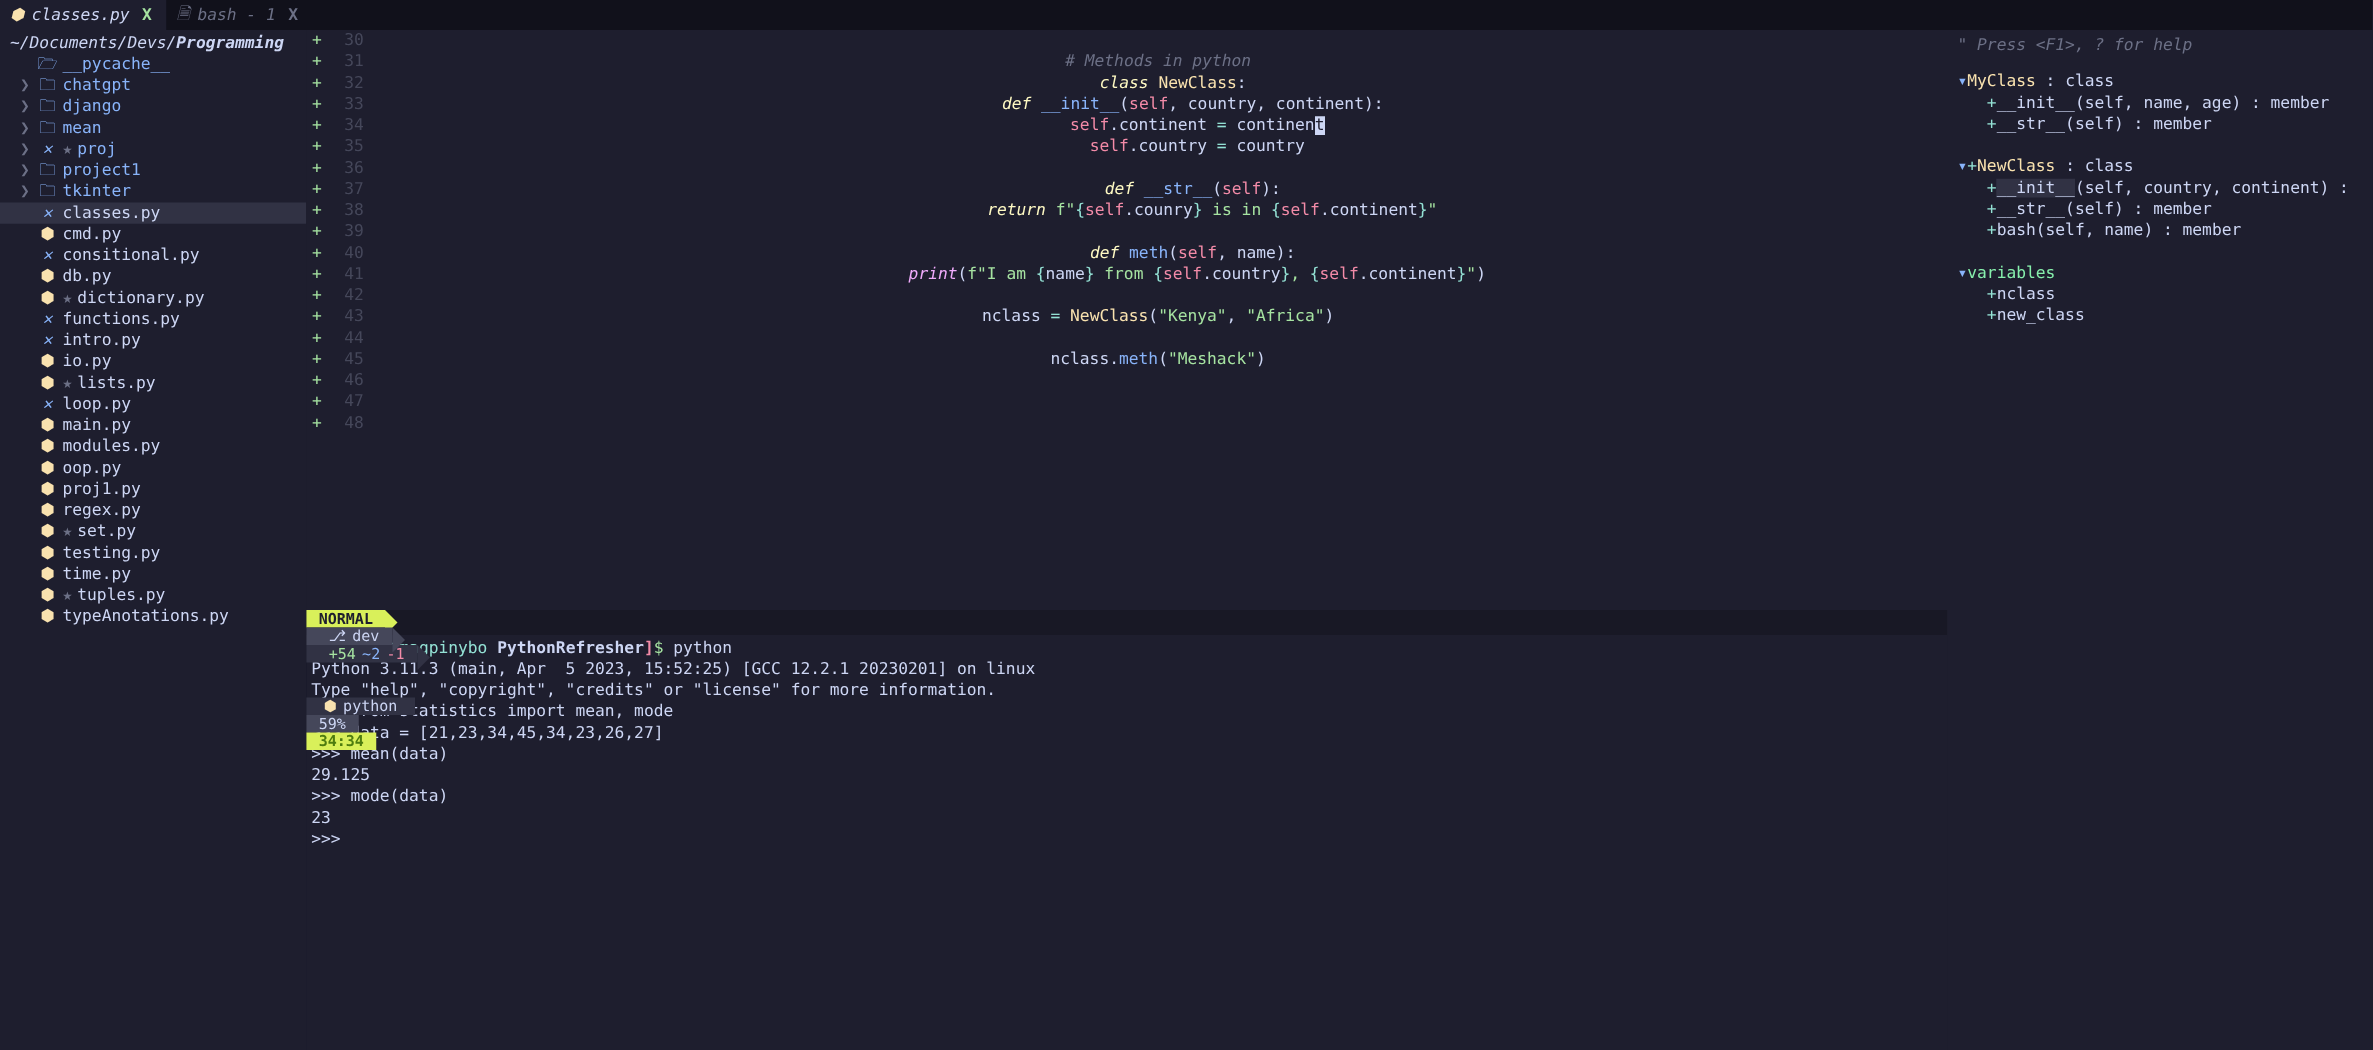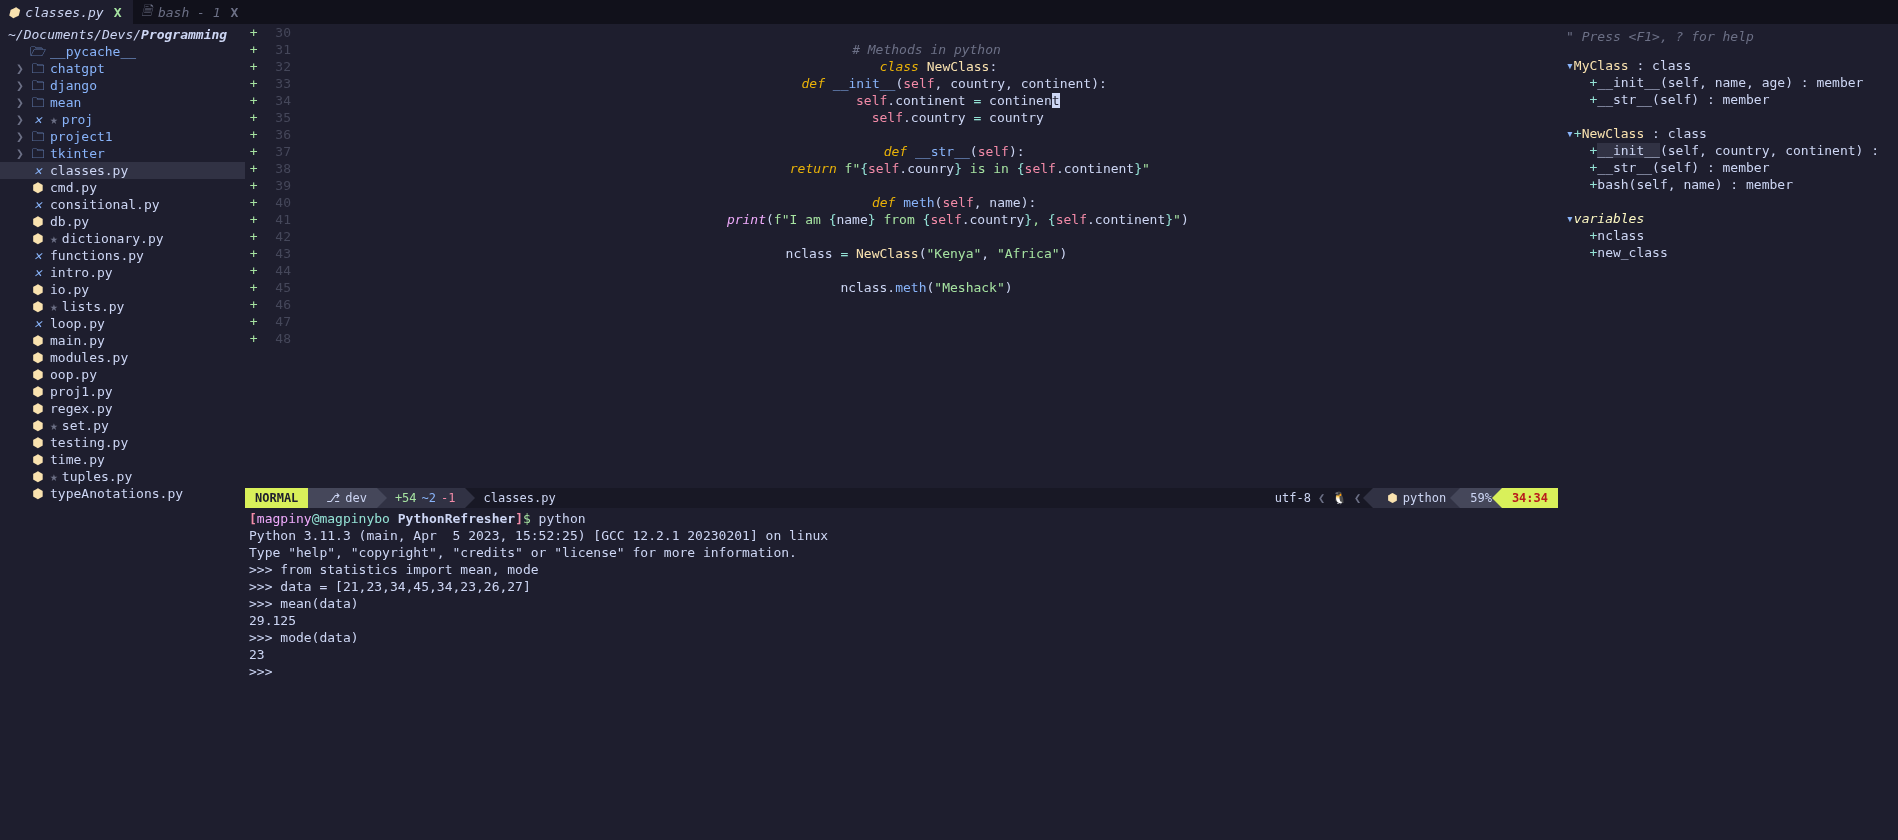--- a/index.html
+++ b/index.html
@@ -94,50 +94,51 @@
 }
 .gutter-line { line-height: 17px; white-space: pre;}
 .gitsign { color: #a6e3a1; padding-right: 10px;}
 .code {
   flex: 1;
   line-height: 17px;
   white-space: pre;
   text-align: center;
 }
 .c-comment { color: #6c7086; font-style: italic;}
-.c-keyword { color: #eab308; font-style: italic; margin-left: 24px;}
+.c-keyword { color: #fef9c3; font-style: italic; margin-left: 24px;}
 .c-class { color: #f9e2af; }
 .c-func { color: #89b4fa; }
 .c-self { color: #f38ba8; }
 .c-string { color: #a6e3a1; }
 .c-op { color: #94e2d5; }
 .c-builtin { color: #f0abfc; font-style: italic;}
 .cursor-block { background: #cdd6f4; color: #1e1e2e;}
 .statusline {
   display: flex;
   align-items: flex-start;
   height: 20px;
   background: #181825;
   font-size: 12px;
+  flex-direction: column;
 }
 .sl-seg { padding: 0 10px; height: 100%; display: flex; align-items: center; gap: 5px;}
 .sl-mode { background: #d9f05a; color: #1e1e2e; font-weight: bold; position: relative;}
 .sl-mode::after { content:''; position:absolute; right:-10px; top:0; border-top:10px solid transparent; border-bottom:10px solid transparent; border-left:10px solid #d9f05a;}
 .sl-branch { background: #45475a; color: #cdd6f4; padding-left: 18px; position:relative;}
 .sl-branch::after { content:''; position:absolute; right:-10px; top:0; border-top:10px solid transparent; border-bottom:10px solid transparent; border-left:10px solid #45475a; z-index:2;}
 .sl-diff { background: #313244; color: #cdd6f4; padding-left:18px; position:relative;}
 .sl-diff::after { content:''; position:absolute; right:-10px; top:0; border-top:10px solid transparent; border-bottom:10px solid transparent; border-left:10px solid #313244;}
 .sl-file { background: #181825; color: #cdd6f4; padding-left:18px;}
 .sl-spacer { flex:1; background:#181825;}
 .sl-enc { background: #181825; color: #cdd6f4;}
 .sl-lang { background: #313244; color: #cdd6f4; padding: 0 14px; position:relative;}
 .sl-lang::before { content:''; position:absolute; left:-10px; top:0; border-top:10px solid transparent; border-bottom:10px solid transparent; border-right:10px solid #313244;}
 .sl-pct { background: #45475a; color: #cdd6f4; position:relative; padding:0 10px;}
 .sl-pct::before { content:''; position:absolute; left:-10px; top:0; border-top:10px solid transparent; border-bottom:10px solid transparent; border-right:10px solid #45475a;}
-.sl-pos { background: #d9f05a; color: #b91c1c; font-weight: bold; position:relative; padding:0 10px;}
+.sl-pos { background: #d9f05a; color: #4d7c0f; font-weight: bold; position:relative; padding:0 10px;}
 .sl-pos::before { content:''; position:absolute; left:-10px; top:0; border-top:10px solid transparent; border-bottom:10px solid transparent; border-right:10px solid #d9f05a;}
 .diff-add { color: #a6e3a1;}
 .diff-mod { color: #89b4fa;}
 .diff-del { color: #f38ba8;}
 .terminal {
   height: 332px;
   background: #1e1e2e;
   padding: 2px 4px;
   line-height: 17px;
   white-space: pre-wrap;
@@ -158,21 +159,21 @@
   overflow: hidden;
 }
 .outline-help { color: #6c7086; font-style: italic; margin-bottom: 12px;}
 .outline-item { white-space: pre; font-style: normal;}
 .o-arrow { color: #89b4fa;}
 .o-plus { color: #94e2d5;}
 .o-class { color: #f9e2af;}
 .o-type { color: #cdd6f4;}
 .o-member { color: #cdd6f4;}
 .o-selected { background: #313244; color: #cdd6f4;}
-.o-var { color: #fef9c3; font-style: italic;}
+.o-var { color: #86efac;}
 .arrow-sep { color: #6c7086; padding: 0 2px;}
 .lang-x { color: #89b4fa; font-style: italic;}
 </style>
 </head>
 <body>
 
 <div class="tabline">
   <div id="tabs-container" style="display: flex; height: 100%;">
       <div class="tab active">
         <span class="py-icon">⬢</span> 

